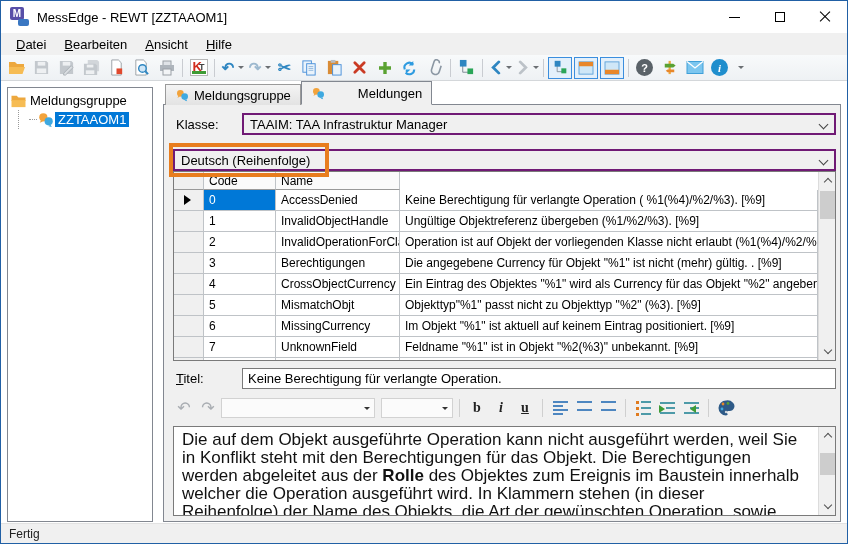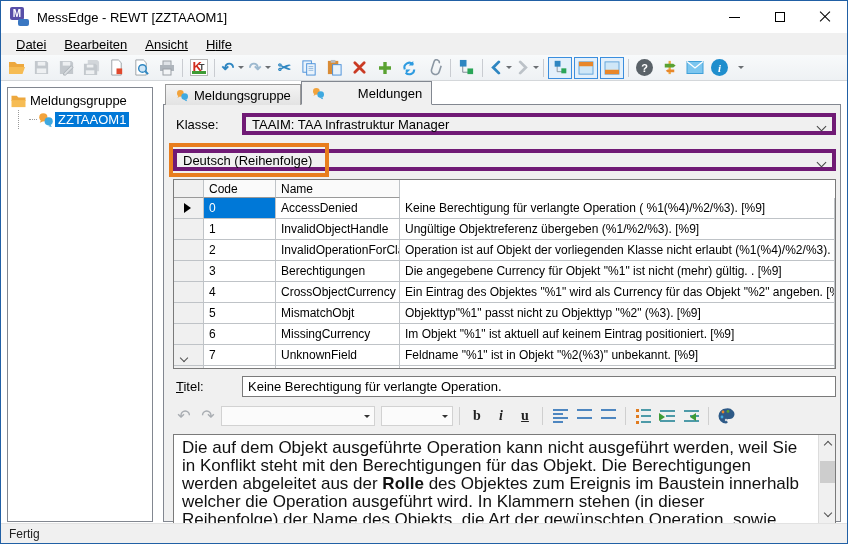--- a/index.html
+++ b/index.html
@@ -18,21 +18,21 @@
   .appicon .bub:after { content:""; position:absolute; left:1px; bottom:-3px; border:3px solid transparent; border-top-color:#3a77c2; }
   #title-text { font-size:13px; }
   #winbtns { margin-left:auto; display:flex; height:32px; }
   .winbtn { width:45px; height:32px; display:flex; align-items:center; justify-content:center; }
   .minglyph { width:11px; height:1px; background:#000; }
   .maxglyph { width:10px; height:10px; border:1px solid #000; }
   .closeglyph { position:relative; width:12px; height:12px; }
   .closeglyph:before,.closeglyph:after { content:""; position:absolute; left:-1px; top:5px; width:14px; height:1px; background:#000; }
   .closeglyph:before { transform:rotate(45deg); } .closeglyph:after { transform:rotate(-45deg); }
   
-  #menubar { height:22px; background:#f0f0f0; display:flex; align-items:center; padding-left:6px;text-decoration:underline; }
+  #menubar { height:22px; background:#f0f0f0; display:flex; align-items:center; padding-left:6px; }
   .menuitem { padding:3px 9px; font-size:13px; }
   
   #toolbar { height:26px; background:linear-gradient(#f8fafb,#eef1f4); border-bottom:1px solid #d4d7da;
     display:flex; align-items:center; padding:0 3px; }
   .tbtn { width:25px; height:24px; display:flex; align-items:center; justify-content:center; position:relative; flex:none; }
   .tbtn svg { display:block; }
   .tsep { width:1px; height:18px; background:#c9ccd1; margin:0 3px; flex:none; }
   .glyphbtn { font-size:15px; font-weight:bold; line-height:1; }
   .caret { width:0; height:0; border:3px solid transparent; border-top-color:#6b6f73; margin:3px 1px 0 0; flex:none; }
   .kt { width:18px; height:17px; background:#fff; border:1px solid #b7b7b7; position:relative; font-weight:bold; }
@@ -58,26 +58,26 @@
   #content { position:absolute; left:162px; top:0; right:6px; bottom:1px; }
   #tabstrip { position:absolute; left:0; top:0; height:24px; display:flex; align-items:flex-end; z-index:3; }
   .tab { display:flex; align-items:center; gap:4px; font-size:13px; padding:0 9px; }
   .tab-inactive { height:21px; background:linear-gradient(#f4f4f4,#e3e3e3); border:1px solid #9a9a9a; border-bottom:none; margin-left:2px; }
   .tab-active { height:24px; background:#f0f0f0; border:1px solid #828790; border-bottom:1px solid #f0f0f0; position:relative; z-index:4;gap:32px; }
   .tabico { width:15px; height:13px; }
   #panel { position:absolute; left:0; top:23px; right:0; bottom:0; background:#f0f0f0; border:1px solid #828790; padding:8px 4px 0 9px; }
   
   .formrow { display:flex; align-items:center; }
   .formlabel { width:69px; font-size:13px; flex:none; padding-left:3px; }
-  .combo { flex:1; height:22px; background:#f0f0f0; border:4px solid #701a75; display:flex; align-items:center; padding:0 22px 0 6px; font-size:13px; position:relative; }
+  .combo { flex:1; height:22px; background:#f0f0f0; border:2px solid #701a75; display:flex; align-items:center; padding:0 22px 0 6px; font-size:13px; position:relative; }
   .combo .chev { position:absolute; right:7px; top:6px; width:7px; height:7px; border-right:1.6px solid #444; border-bottom:1.6px solid #444; transform:rotate(45deg); }
   #langwrap { position:relative; margin-top:14px; }
   #highlight-box { position:absolute; left:-4px; top:-6px; width:160px; height:34px; border:4px solid #e87d1e; pointer-events:none; z-index:5; }
   
-  #grid { margin-top:8px; height:190px; border:1px solid #7a7a7a; background:#fff; display:flex; position:relative; overflow:hidden;flex-direction:column; }
+  #grid { height:190px; border:1px solid #7a7a7a; background:#fff; display:flex; position:relative; overflow:hidden; }
   #gridbody { flex:1; overflow:hidden; }
   .grow { display:flex; height:21px; }
   .ghead { height:18px; }
   .gc { border-right:1px solid #bfc3c7; border-bottom:1px solid #bfc3c7; padding:0 5px; display:flex; align-items:center;
     font-size:12px; white-space:nowrap; overflow:hidden; background:#fff; }
   .ghead .gc { background:#fafafa; border-bottom:1px solid #999; font-size:12px; }
   .gsel { width:30px; flex:none; background:#f0f0f0 !important; justify-content:center; }
   .gcode { width:72px; flex:none; }
   .gname { width:124px; flex:none; }
   .gtext { flex:1; }

